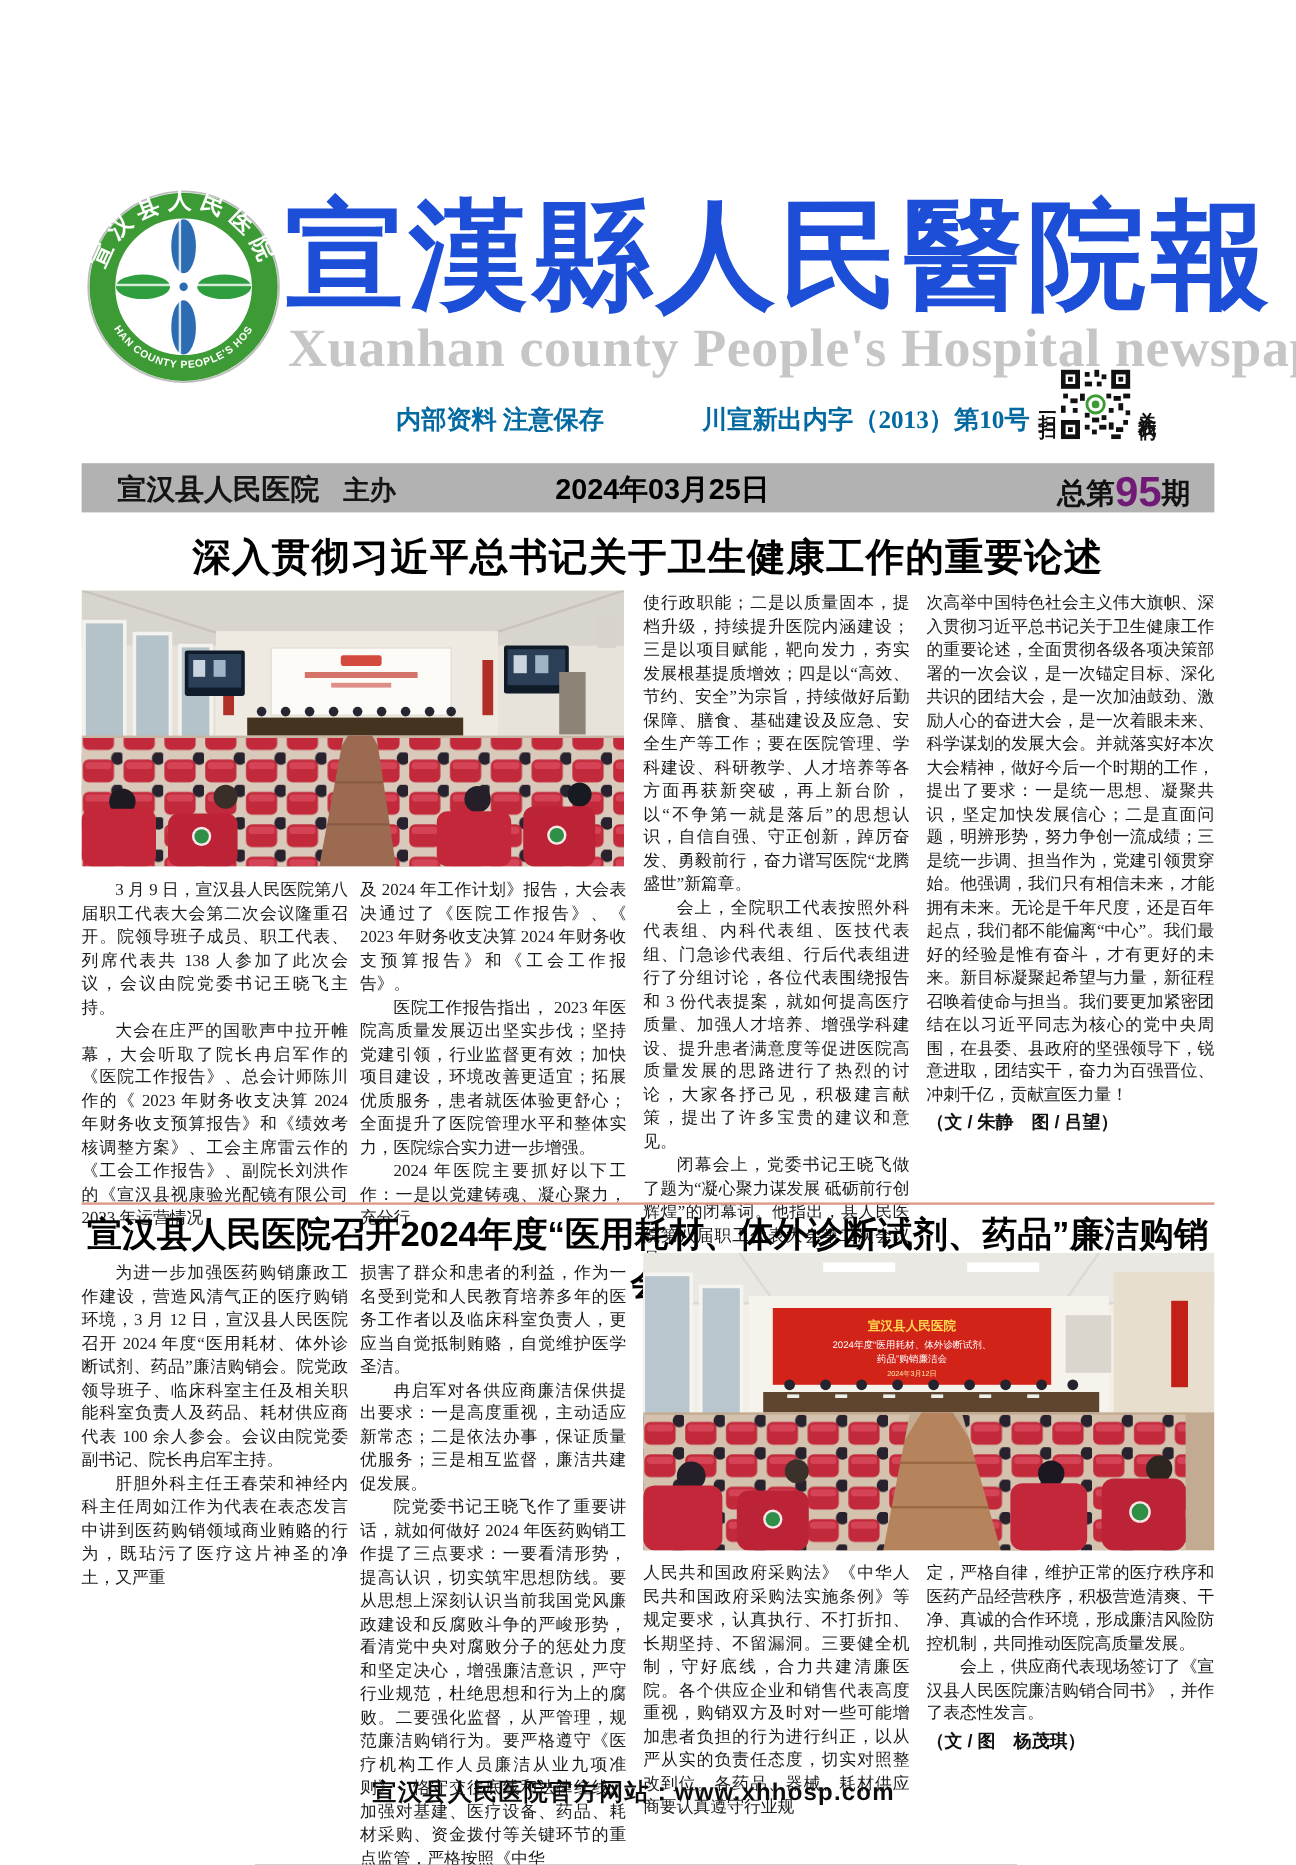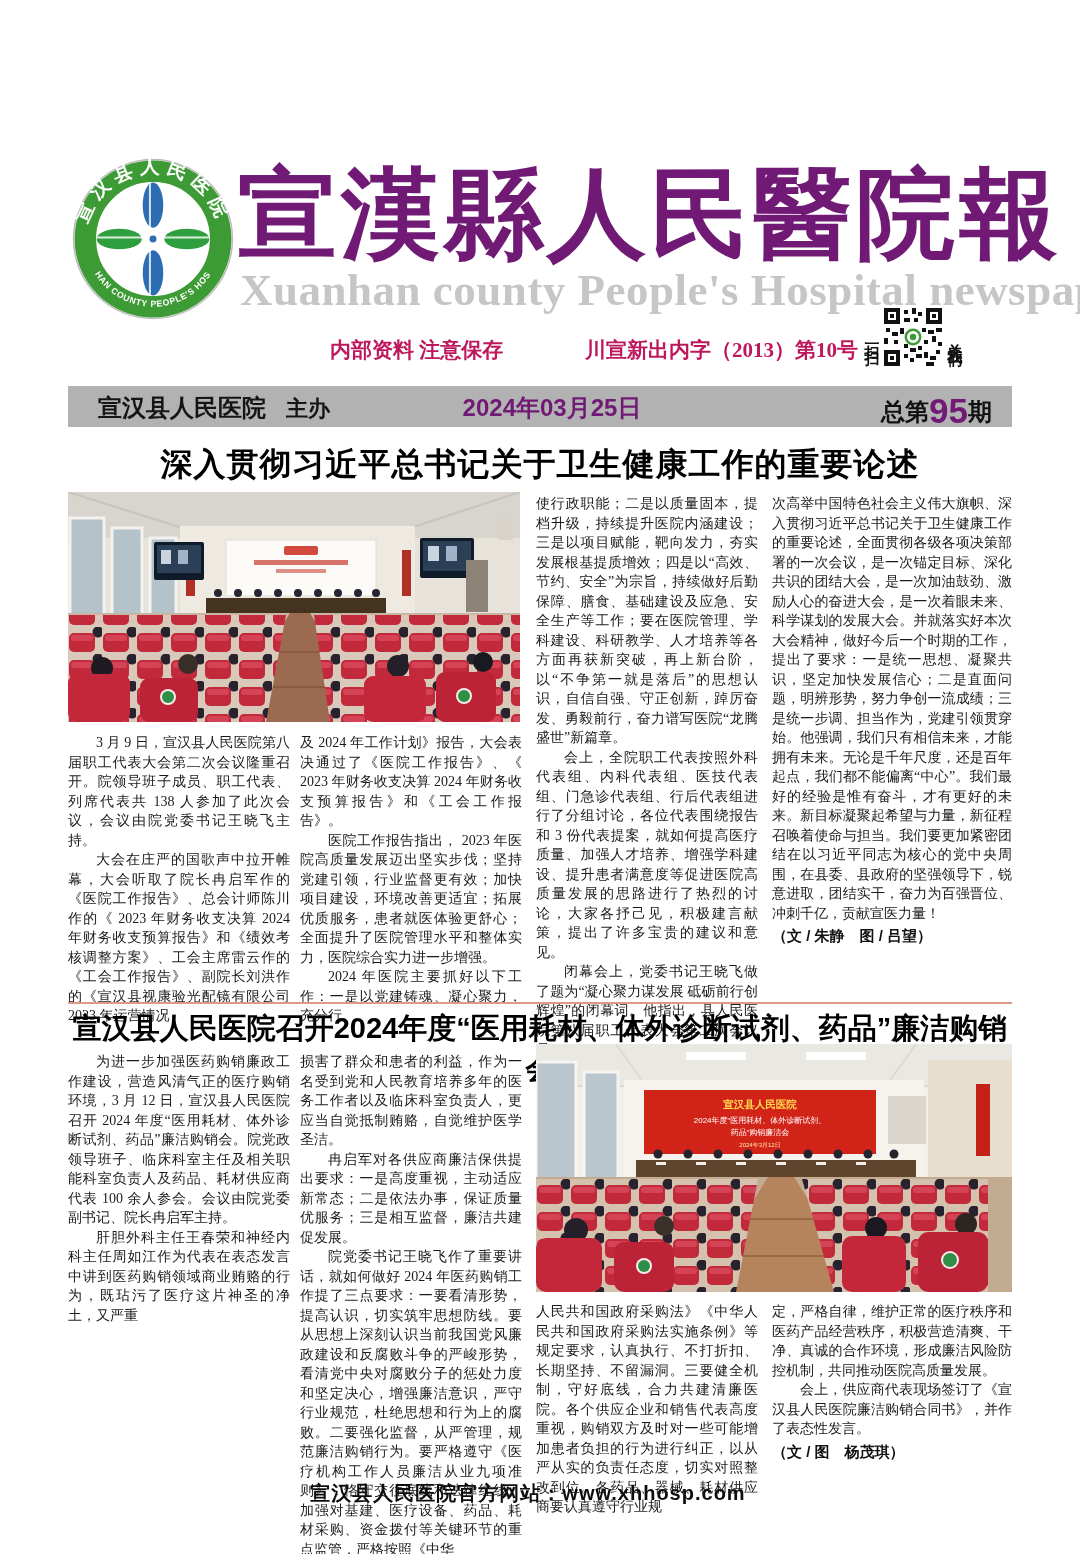--- a/index.html
+++ b/index.html
@@ -1,35 +1,35 @@
 <!DOCTYPE html>
 <html><head>
 <meta charset="utf-8">
 <style>
   html,body{margin:0;padding:0;background:#888;}
   .page{position:relative;width:1080px;height:1554px;background:#ffffff;overflow:hidden;
         font-family:"Liberation Serif",serif;color:#141414;}
   
   .logo{position:absolute;left:72px;top:158px;width:162px;height:162px;}
   .mast-title{position:absolute;left:238px;top:152px;width:726px;height:126px;
-      font-size:99px;font-weight:bold;color:#701a75;letter-spacing:4px;white-space:nowrap;
+      font-size:99px;font-weight:bold;color:#1d4ed8;letter-spacing:4px;white-space:nowrap;
       font-family:"Liberation Serif",serif;line-height:126px;}
   .mast-en{position:absolute;left:240px;top:264px;width:724px;font-size:45px;font-weight:bold;
       color:#c6c6c6;white-space:nowrap;font-family:"Liberation Serif",serif;letter-spacing:0.5px;}
   .info-line{position:absolute;left:330px;top:336px;width:528px;display:flex;
-      justify-content:space-between;font-weight:bold;font-size:21px;color:#be185d;}
+      justify-content:space-between;font-weight:bold;font-size:21px;color:#0369a1;}
   .qr-block{position:absolute;left:862px;top:308px;display:flex;align-items:center;gap:3px;}
   .vlabel{writing-mode:vertical-rl;text-orientation:upright;font-size:15px;font-weight:bold;
       letter-spacing:3px;font-family:"Liberation Sans",sans-serif;color:#111;}
   
   .issue-bar{position:absolute;left:68px;top:386px;width:944px;height:41px;background:#b2b2b2;
       font-family:"Liberation Sans",sans-serif;}
   .issue-org{position:absolute;left:30px;top:6px;font-size:24px;font-weight:bold;color:#151515;}
   .issue-org .role{margin-left:20px;font-size:22px;font-weight:600;}
-  .issue-date{position:absolute;left:0;right:0;top:6px;text-align:center;font-size:24px;font-weight:bold;color:#701a75;padding-left:24px;}
+  .issue-date{position:absolute;left:0;right:0;top:6px;text-align:center;font-size:24px;font-weight:bold;color:#000000;padding-left:24px;}
   .issue-no-wrap{position:absolute;right:20px;top:5px;font-size:24px;font-weight:bold;color:#111;}
   .issue-no{color:#701a75;font-size:35px;font-weight:bold;vertical-align:-3px;letter-spacing:0;}
   
   .headline1{position:absolute;left:68px;top:443px;width:944px;text-align:center;
       font-size:32px;font-weight:bold;color:#000;font-family:"Liberation Sans",sans-serif;letter-spacing:1px;}
   .headline2{position:absolute;left:60px;top:1009px;width:960px;text-align:center;
       font-size:29px;font-weight:bold;color:#000;font-family:"Liberation Sans",sans-serif;letter-spacing:0;}
   .col{position:absolute;font-size:14px;line-height:19.5px;text-align:justify;color:#1a1a1a;}
   .para{margin:0;text-indent:2em;}
   .para.noind{text-indent:0;}

